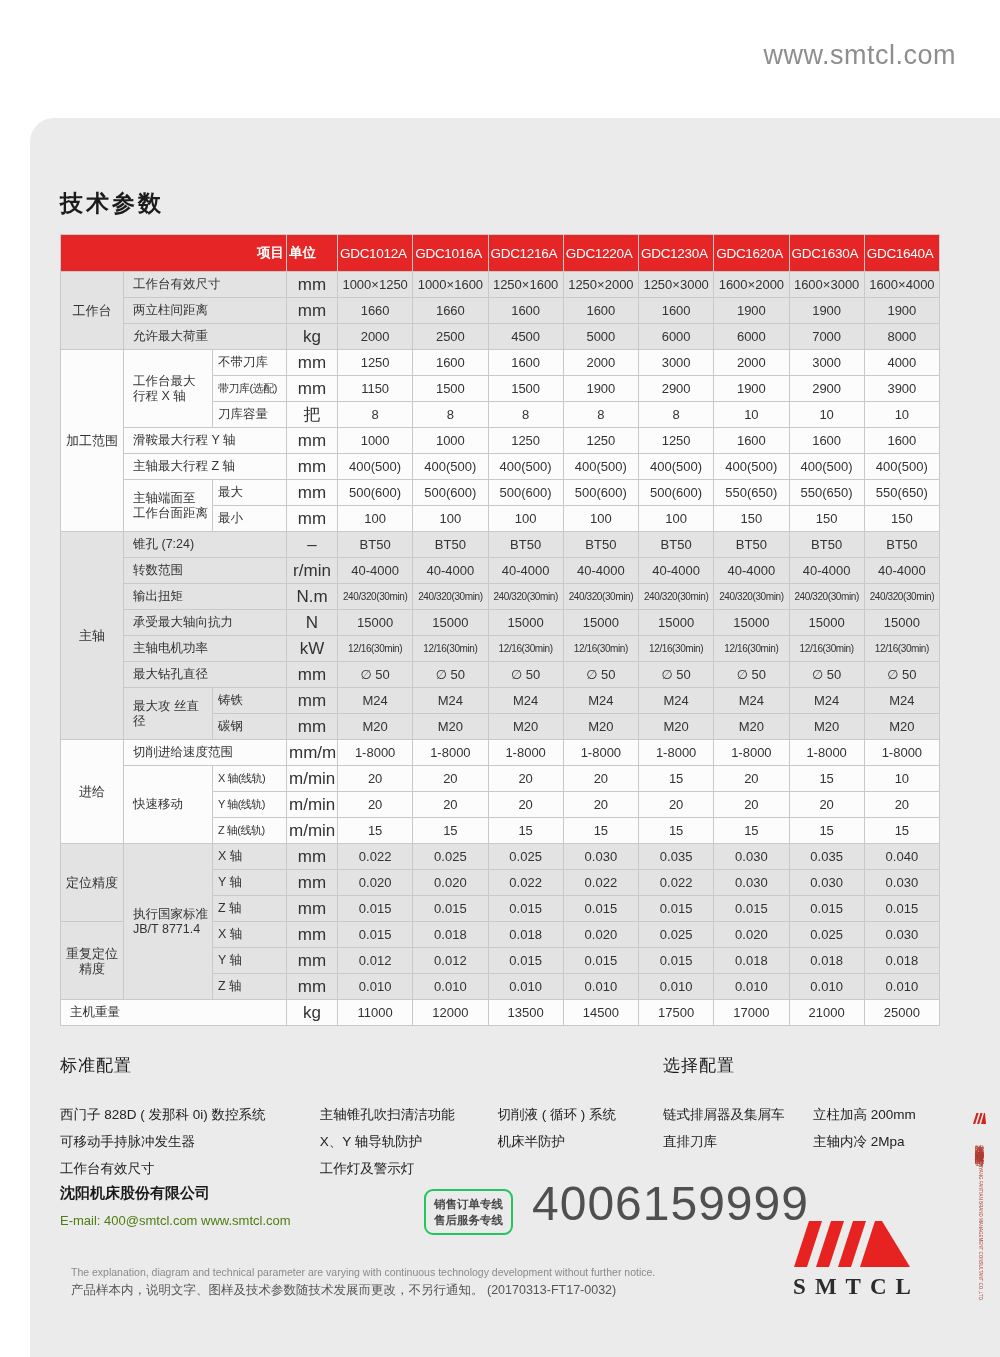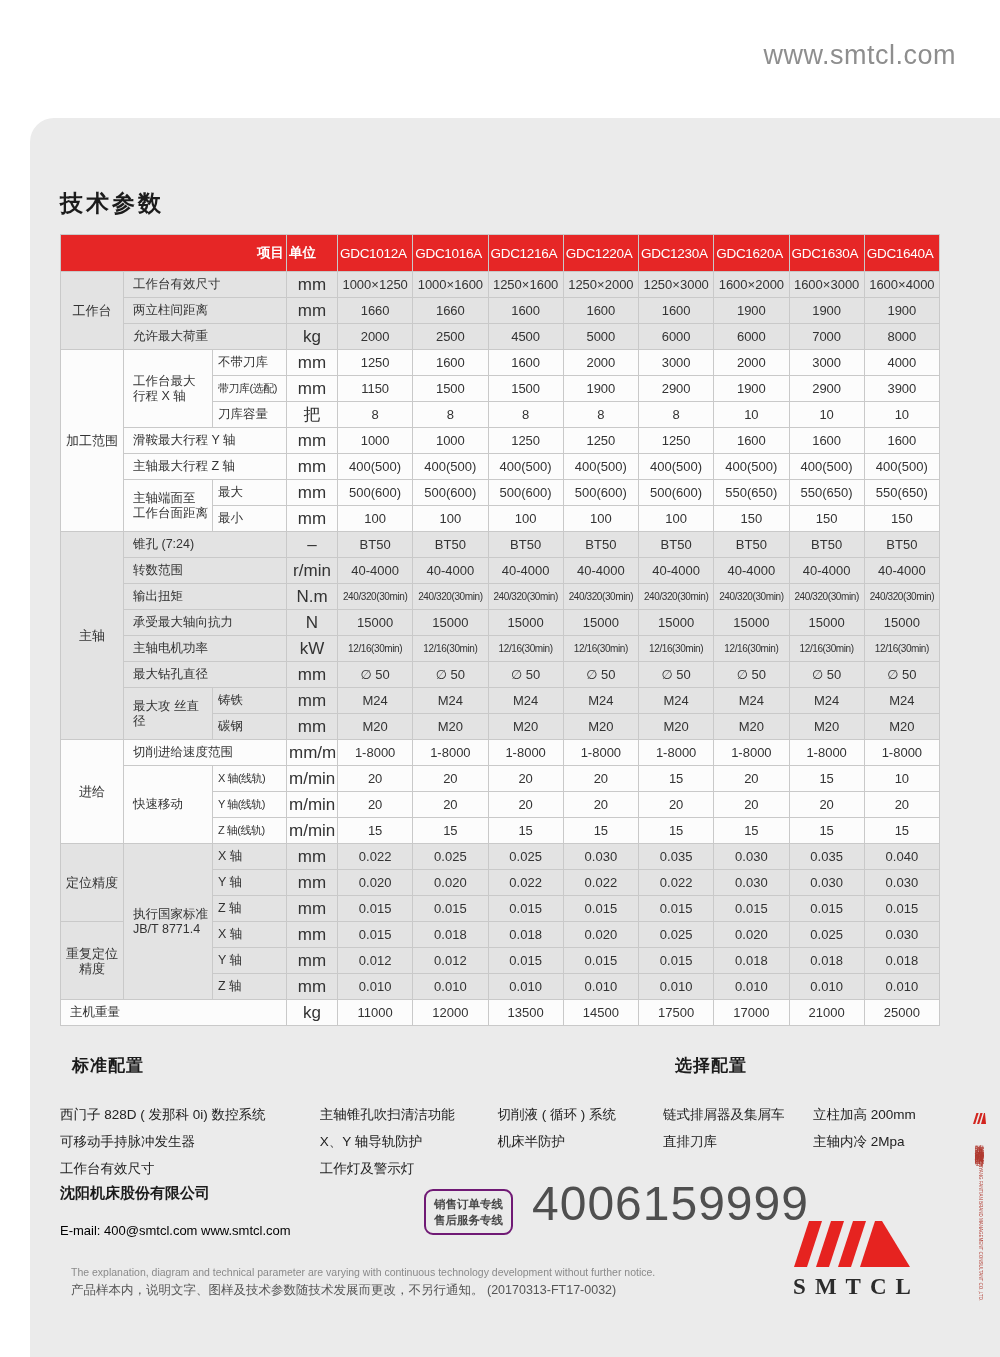--- a/index.html
+++ b/index.html
@@ -36,36 +36,36 @@
     height:25px;padding:0 2px;white-space:nowrap;overflow:hidden;
   }
   .spec-table td.shade{background:#e3e3e3;}
   .spec-table td.group-cell{font-size:13px;white-space:normal;line-height:15px;padding:0 4px;text-align:center;}
   .spec-table td.label-a{text-align:left;padding:0 3px 0 9px;white-space:normal;line-height:15px;font-size:12.5px;}
   .spec-table td.label-b{text-align:left;padding:0 2px 0 5px;font-size:12.5px;}
   .spec-table td.tight{font-size:11px;letter-spacing:-0.5px;}
   .spec-table td.unit-cell{font-size:17px;}
   .spec-table td.small-v{font-size:10px;letter-spacing:-0.4px;padding:0;}
   
-  .cfg-title{font-size:17px;font-weight:bold;color:#1b1b1b;margin:0 0 24px 12px;letter-spacing:1px;}
+  .cfg-title{font-size:17px;font-weight:normal;color:#1b1b1b;margin:0 0 24px 0;letter-spacing:1px;}
   .std-config{position:absolute;left:30px;top:936px;width:590px;}
   .opt-config{position:absolute;left:633px;top:936px;width:300px;}
   .cfg-cols{display:flex;}
   .std-config .cfg-col{margin-right:34px;}
   .std-config .cfg-col:nth-child(1){width:248px;}
   .std-config .cfg-col:nth-child(2){width:158px;}
   .opt-config .cfg-col{margin-right:22px;width:148px;}
   .cfg-item{font-size:13.5px;line-height:27px;color:#222;white-space:nowrap;}
   
   .company{position:absolute;left:30px;top:1066px;}
   .company-name{font-size:15px;font-weight:bold;color:#1b1b1b;}
   .company-address{font-size:13px;color:#444;margin-top:9px;}
-  .company-email{font-size:13px;color:#000000;margin-top:20px;}
+  .company-email{font-size:13px;color:#4d7c0f;margin-top:10px;}
   .hotline-box{
-    position:absolute;left:394px;top:1071px;border:2px solid #701a75;border-radius:9px;
+    position:absolute;left:394px;top:1071px;border:2px solid #22c55e;border-radius:9px;
     padding:5px 8px;font-size:11.5px;font-weight:bold;color:#474747;line-height:16px;
     background:transparent;
   }
   .hotline-number{
     position:absolute;left:502px;top:1058px;font-size:48px;color:#4f4f4f;letter-spacing:1px;
   }
   .logo{position:absolute;left:752px;top:1103px;width:140px;text-align:center;}
   .logo-text{
     font-family:"Liberation Serif","DejaVu Serif",serif;font-weight:bold;font-size:23px;
     letter-spacing:9px;color:#2b2b2b;margin-top:3px;padding-left:9px;

